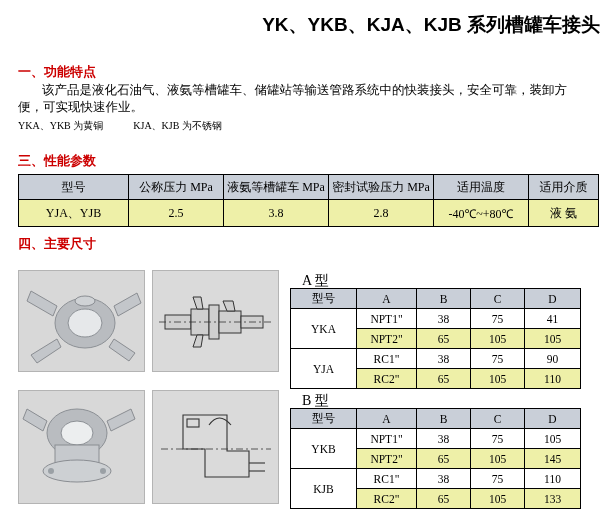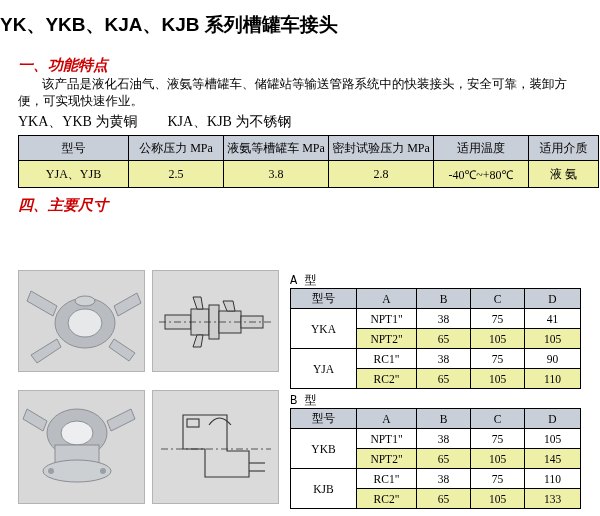--- a/index.html
+++ b/index.html
@@ -14,49 +14,48 @@
     color: #000000;
     overflow: hidden;
     position: relative;
   }
   .page {
     position: relative;
     width: 600px;
     height: 516px;
   }
   .title {
-    text-align: left;
+    text-align: right;
     font-size: 19px;
     font-weight: bold;
     letter-spacing: 0px;
     padding-top: 12px;
     padding-bottom: 6px;
     font-family: "Liberation Sans", sans-serif;
   }
   .section-head {
     color: #cc0000;
     font-weight: bold;
-    font-size: 15px;
-    margin: 12px 0 2px 18px;
+    font-size: 13px;
+    margin: 19px 0 2px 18px;
     font-family: "Liberation Sans", sans-serif;
-    font-style: italic;
   }
   .para {
     font-size: 12.5px;
     line-height: 17px;
     margin: 0 14px 0 18px;
     text-indent: 0;
     font-family: Liberation Mono, monospace;
   }
   .para .ind {
     display: inline-block;
     width: 24px;
   }
   .matline {
-    font-size: 14px;
+    font-size: 10px;
     margin: 2px 0 0 18px;
   }
   .matline .gap {
     display: inline-block;
     width: 30px;
   }
 
   
   table.perf {
     border-collapse: collapse;
@@ -84,22 +83,23 @@
     border: 1px solid #b4b4b4;
     overflow: hidden;
   }
   .img1 { left: 18px; top: 270px; width: 125px; height: 100px; }
   .img2 { left: 152px; top: 270px; width: 125px; height: 100px; }
   .img3 { left: 18px; top: 390px; width: 125px; height: 112px; }
   .img4 { left: 152px; top: 390px; width: 125px; height: 112px; }
 
   .dimlabel {
     position: absolute;
-    font-size: 12px;
-    font-family: Liberation Mono, monospace;
+    font-size: 14px;
+    font-family: Liberation Serif, serif;
+    margin-left: 12px;
   }
   .lblA { left: 290px; top: 272px; }
   .lblB { left: 290px; top: 392px; }
 
   table.dim {
     border-collapse: collapse;
     position: absolute;
     table-layout: fixed;
     width: 290px;
   }
@@ -132,20 +132,21 @@
 
   <div class="title">YK、YKB、KJA、KJB 系列槽罐车接头</div>
 
   <div class="section-head">一、功能特点</div>
   <div class="para"><span class="ind"></span><span>该产品是液化石油气、液氨等槽罐车、储罐站等输送管路系统中的快装接头，安全可靠，装卸方便，可实现快速作业。</span></div>
 
   <div class="matline">
     <span>YKA、YKB 为黄铜</span><span class="gap"></span><span>KJA、KJB 为不锈钢</span>
   </div>
 
+  <div class="section-head">三、性能参数</div>
 
   <table class="perf">
     <colgroup>
       <col style="width:110px">
       <col style="width:95px">
       <col style="width:105px">
       <col style="width:105px">
       <col style="width:95px">
       <col style="width:70px">
     </colgroup>

